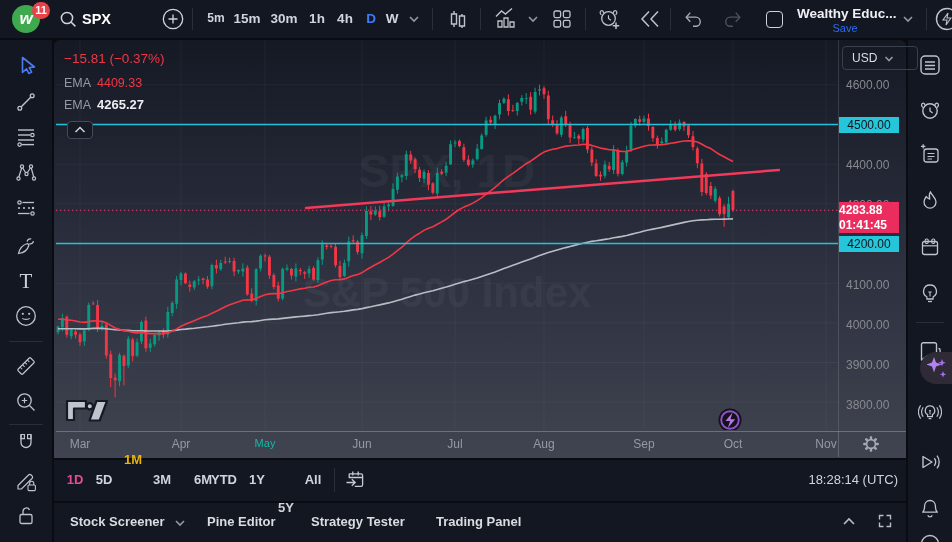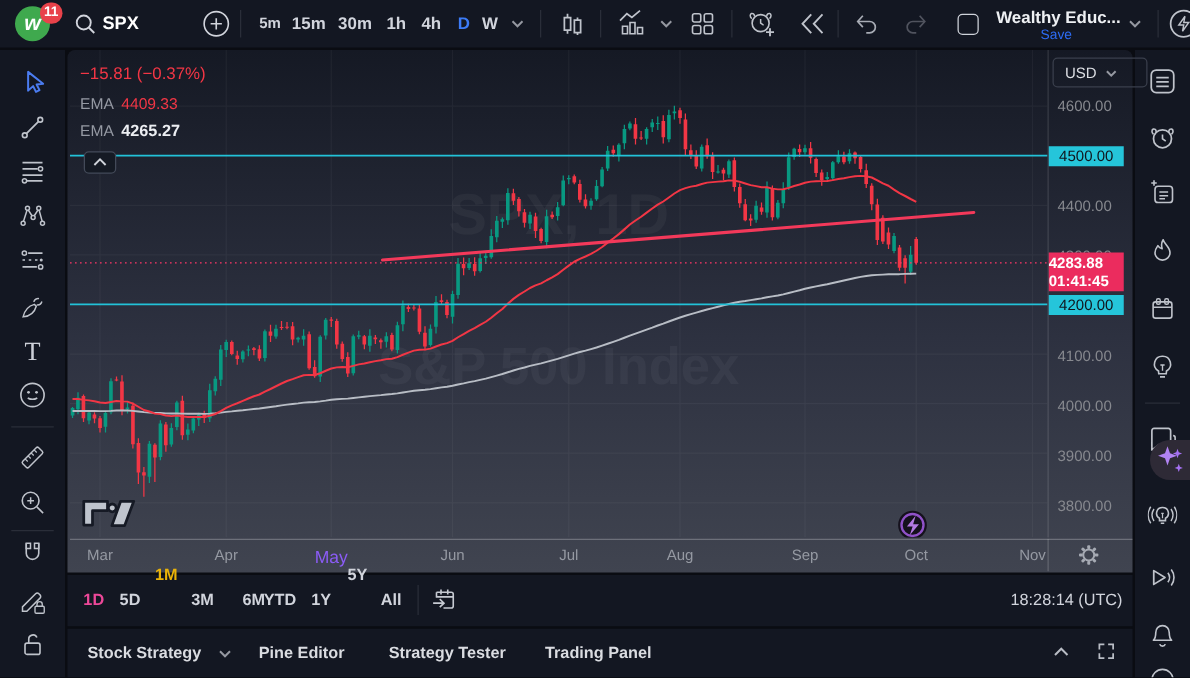--- a/index.html
+++ b/index.html
@@ -191,21 +191,21 @@
 <div style="position:absolute;left:846px;top:398px;font-size:12px;color:#87898f">3800.00</div>
 <div style="position:absolute;left:842px;top:46px;width:76px;height:24px;border:1px solid #3a3f4c;border-radius:4px;color:#dcdee3;font-size:12px;line-height:22px;padding-left:9px">USD</div>
 <svg style="position:absolute;left:884px;top:55px" width="10" height="8" viewBox="0 0 10 8" fill="none">
       <path d="M1.5 2l3.5 3.5L8.5 2" class="chev"></path>
     </svg>
 <div style="position:absolute;left:839px;top:117px;width:60px;height:16px;background:#25c5da;color:#10141c;font-size:12px;text-align:center;line-height:16px">4500.00</div>
 <div style="position:absolute;left:839px;top:236px;width:60px;height:16px;background:#25c5da;color:#10141c;font-size:12px;text-align:center;line-height:16px">4200.00</div>
 <div style="position:absolute;left:839px;top:202px;width:60px;height:31px;background:#eb2c5e;color:#fff;font-size:12px;font-weight:700;line-height:15px;padding-top:1px">4283.88<br>01:41:45</div>
 <div style="position:absolute;left:80px;top:437px;transform:translateX(-50%);font-size:12px;color:#9599a2;font-weight:400;white-space:nowrap;">Mar</div>
 <div style="position:absolute;left:181px;top:437px;transform:translateX(-50%);font-size:12px;color:#9599a2;font-weight:400;white-space:nowrap;">Apr</div>
-<div style="position:absolute;left:265px;top:437px;transform:translateX(-50%);font-size:14px;color:#8b5cf6;font-weight:400;white-space:nowrap;">May</div>
+<div style="position:absolute;left:265px;top:437px;transform:translateX(-50%);font-size:11px;color:#14b8a6;font-weight:400;white-space:nowrap;">May</div>
 <div style="position:absolute;left:362px;top:437px;transform:translateX(-50%);font-size:12px;color:#9599a2;font-weight:400;white-space:nowrap;">Jun</div>
 <div style="position:absolute;left:455px;top:437px;transform:translateX(-50%);font-size:12px;color:#9599a2;font-weight:400;white-space:nowrap;">Jul</div>
 <div style="position:absolute;left:544px;top:437px;transform:translateX(-50%);font-size:12px;color:#9599a2;font-weight:400;white-space:nowrap;">Aug</div>
 <div style="position:absolute;left:644px;top:437px;transform:translateX(-50%);font-size:12px;color:#9599a2;font-weight:400;white-space:nowrap;">Sep</div>
 <div style="position:absolute;left:733px;top:437px;transform:translateX(-50%);font-size:12px;color:#9599a2;font-weight:400;white-space:nowrap;">Oct</div>
 <div style="position:absolute;left:826px;top:437px;transform:translateX(-50%);font-size:12px;color:#9599a2;font-weight:400;white-space:nowrap;">Nov</div>
 <div style="position:absolute;left:838px;top:431px;width:1px;height:26px;background:rgba(255,255,255,0.18)"></div>
 <div style="position:absolute;left:56px;top:431px;width:850px;height:1px;background:rgba(255,255,255,0.25)"></div>
 <svg style="position:absolute;left:863px;top:436px" width="16" height="16" viewBox="0 0 16 16" fill="none">
       <g transform="translate(8 8)" fill="#a6aab3">
@@ -220,30 +220,30 @@
       </g>
       <circle cx="8" cy="8" r="4.4" stroke="#a6aab3" stroke-width="1.6"></circle>
     </svg>
 <div style="position:absolute;left:75px;top:472px;transform:translateX(-50%);font-size:13px;color:#ec4899;font-weight:600;white-space:nowrap;">1D</div>
 <div style="position:absolute;left:104px;top:472px;transform:translateX(-50%);font-size:13px;color:#d1d4dc;font-weight:600;white-space:nowrap;">5D</div>
 <div style="position:absolute;left:133px;top:452px;transform:translateX(-50%);font-size:13px;color:#eab308;font-weight:600;white-space:nowrap;">1M</div>
 <div style="position:absolute;left:162px;top:472px;transform:translateX(-50%);font-size:13px;color:#d1d4dc;font-weight:600;white-space:nowrap;">3M</div>
 <div style="position:absolute;left:191px;top:472px;transform:translateX(-50%);font-size:13px;color:#d1d4dc;font-weight:600;white-space:nowrap;margin-left:12px;">6M</div>
 <div style="position:absolute;left:224px;top:472px;transform:translateX(-50%);font-size:13px;color:#d1d4dc;font-weight:600;white-space:nowrap;">YTD</div>
 <div style="position:absolute;left:257px;top:472px;transform:translateX(-50%);font-size:13px;color:#d1d4dc;font-weight:600;white-space:nowrap;">1Y</div>
-<div style="position:absolute;left:286px;top:452px;transform:translateX(-50%);font-size:13px;color:#d1d4dc;font-weight:600;white-space:nowrap;">5Y</div>
+<div style="position:absolute;left:286px;top:500px;transform:translateX(-50%);font-size:13px;color:#d1d4dc;font-weight:600;white-space:nowrap;">5Y</div>
 <div style="position:absolute;left:313px;top:472px;transform:translateX(-50%);font-size:13px;color:#d1d4dc;font-weight:600;white-space:nowrap;">All</div>
 <div style="position:absolute;left:334px;top:468px;width:1px;height:24px;background:#2a2e39"></div>
 <svg style="position:absolute;left:345px;top:469px" width="20" height="20" viewBox="0 0 20 20" fill="none">
       <path d="M4.2 4.8H16a1.6 1.6 0 0 1 1.6 1.6v9.4a1.6 1.6 0 0 1-1.6 1.6h-6.2" stroke="#c6cad2" stroke-width="1.3"></path>
       <path d="M4.2 4.8v3.7M3.6 8.5h14M7.8 2.6v4M13.2 2.6v4" stroke="#c6cad2" stroke-width="1.3"></path>
       <path d="M1.5 13.5h8M6.8 10.3l3.4 3.2-3.4 3.2" stroke="#c6cad2" stroke-width="1.3"></path>
     </svg>
 <div style="position:absolute;right:54px;top:472px;font-size:13px;color:#d1d4dc">18:28:14 (UTC)</div>
-<div style="position:absolute;left:70px;top:514px;font-size:13px;color:#dadce1;font-weight:600;white-space:nowrap;">Stock Strategy</div>
+<div style="position:absolute;left:70px;top:514px;font-size:13px;color:#dadce1;font-weight:600;white-space:nowrap;">Stock Screener</div>
 <svg style="position:absolute;left:174px;top:518px" width="12" height="10" viewBox="0 0 12 10" fill="none">
       <path d="M2 3l4 4 4-4" class="chev"></path>
     </svg>
 <div style="position:absolute;left:207px;top:514px;font-size:13px;color:#dadce1;font-weight:600;white-space:nowrap;">Pine Editor</div>
 <div style="position:absolute;left:311px;top:514px;font-size:13px;color:#dadce1;font-weight:600;white-space:nowrap;">Strategy Tester</div>
 <div style="position:absolute;left:436px;top:514px;font-size:13px;color:#dadce1;font-weight:600;white-space:nowrap;">Trading Panel</div>
 <svg style="position:absolute;left:842px;top:515px" width="14" height="12" viewBox="0 0 14 12" fill="none">
       <path d="M2 9l5-5 5 5" stroke="#b9bdc5" stroke-width="1.6"></path>
     </svg>
 <svg style="position:absolute;left:878px;top:514px" width="14" height="14" viewBox="0 0 14 14" fill="none">

